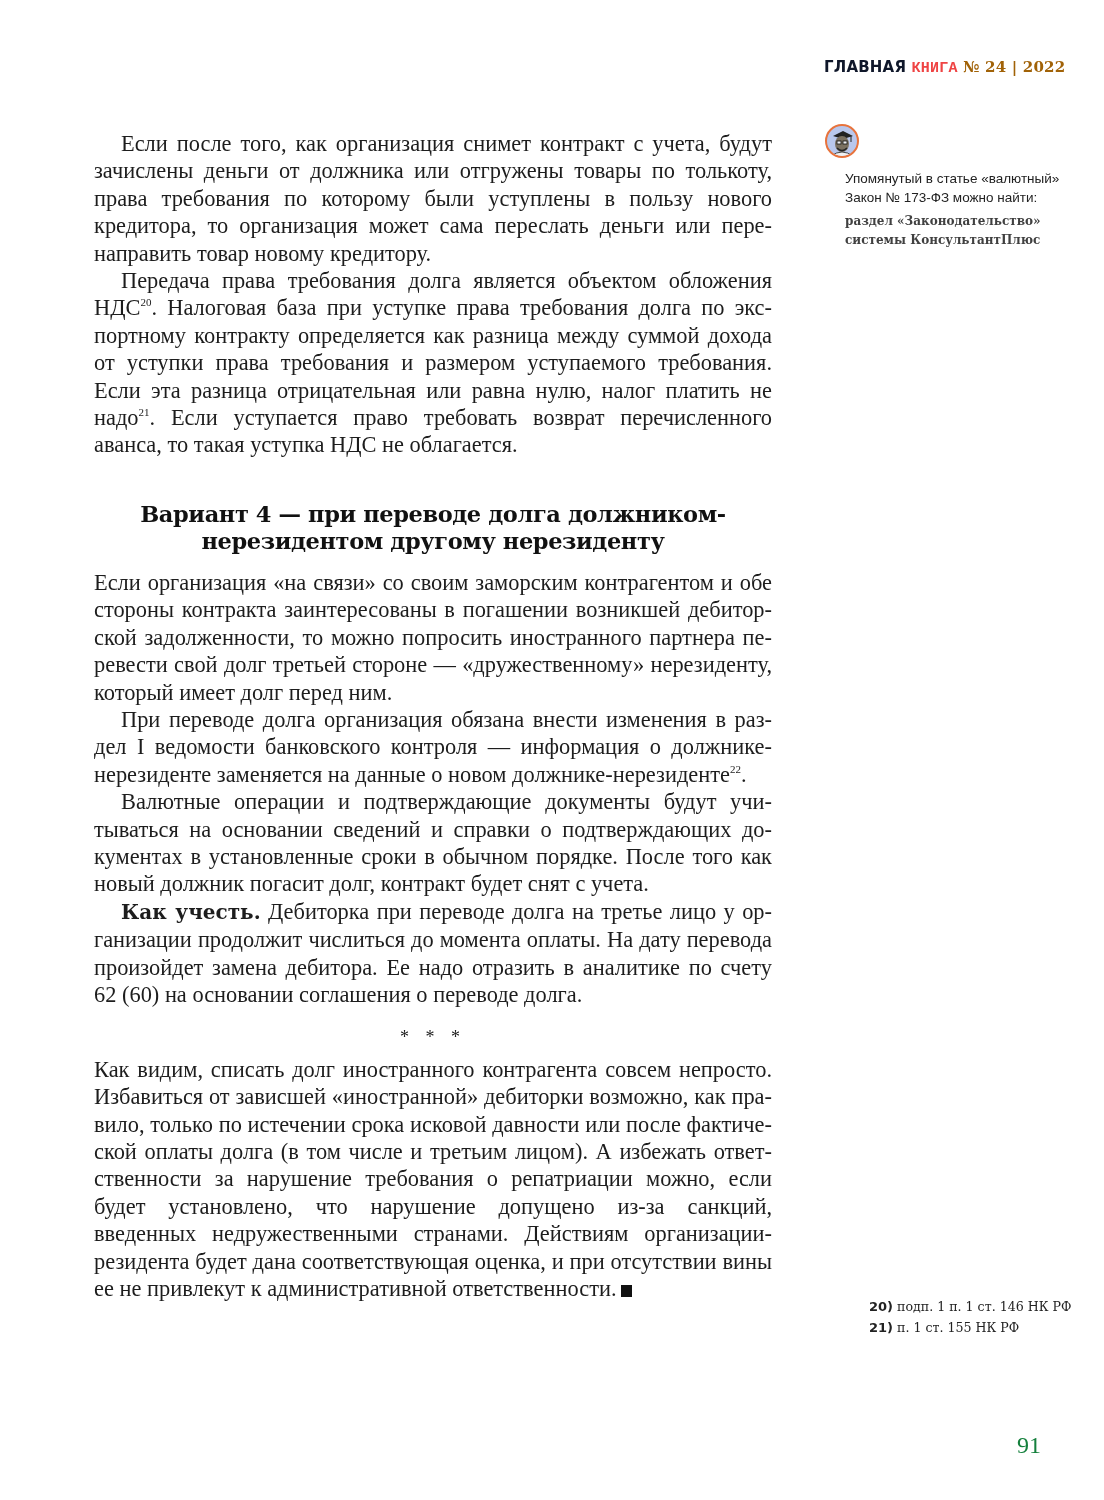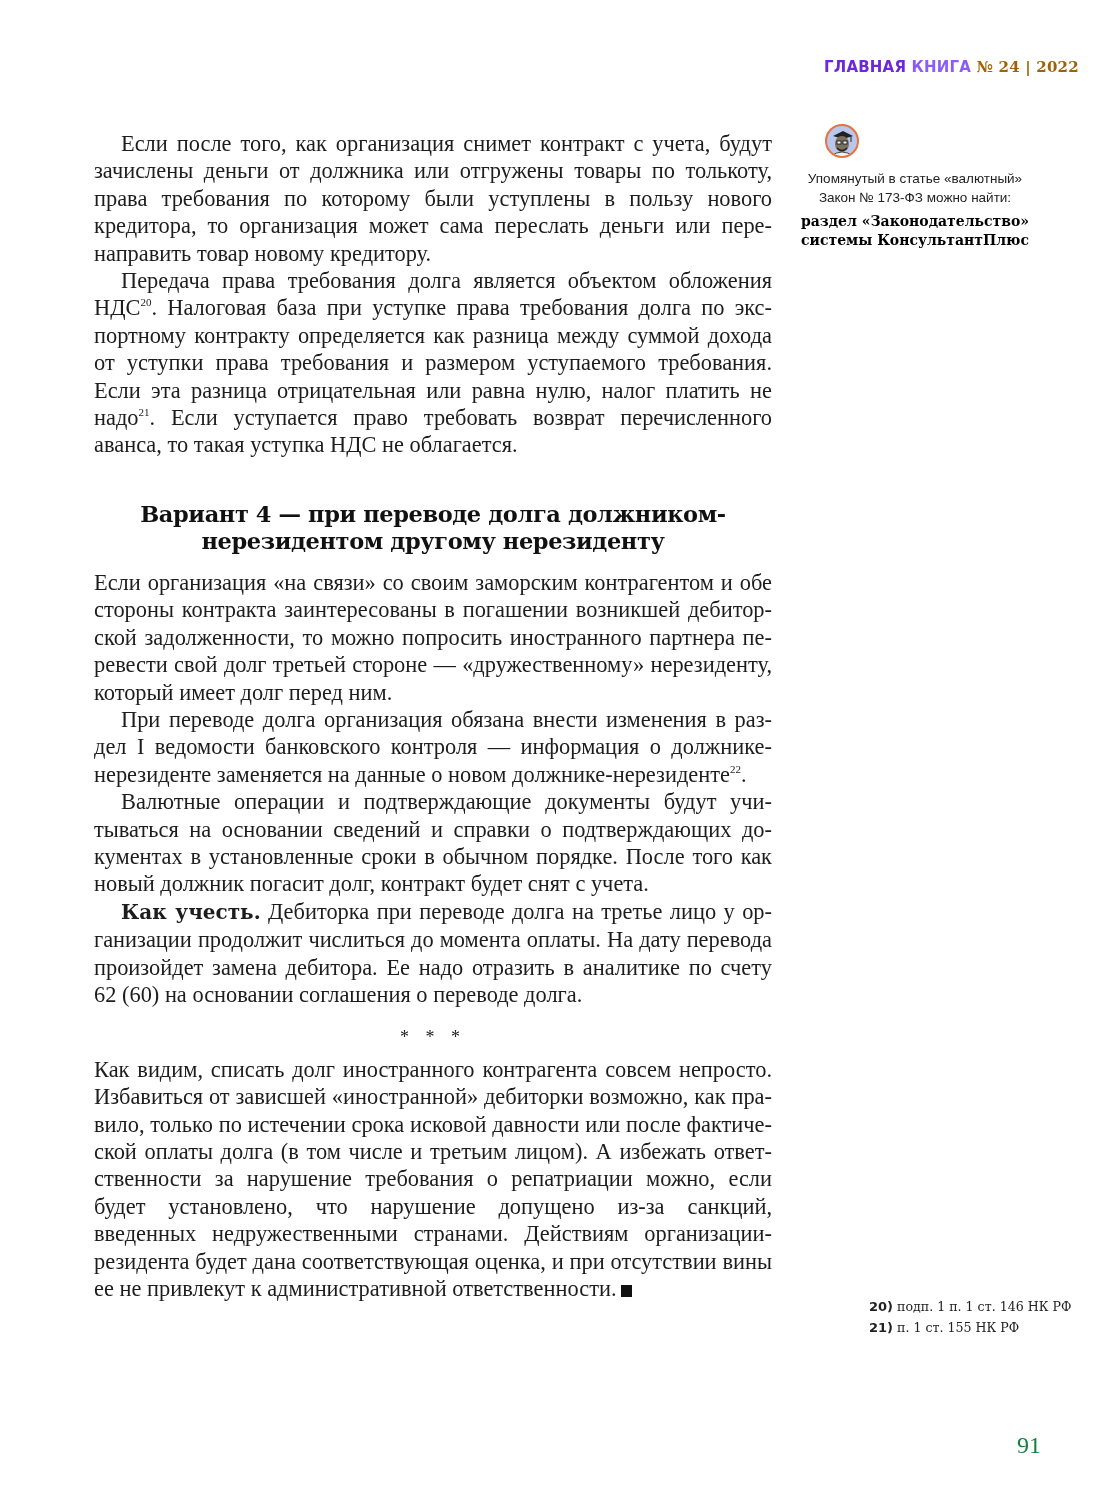--- a/index.html
+++ b/index.html
@@ -1,31 +1,31 @@
 <!DOCTYPE html>
 <html><head>
   <meta charset="utf-8">
   <style>
     html, body { margin: 0; padding: 0; background: #ffffff; }
     body { width: 1104px; height: 1500px; position: relative; overflow: hidden; color: #1a1a1a; }
     .header { position: absolute; left: 824px; top: 58px; font-family: "DejaVu Sans", sans-serif; font-weight: bold; font-size: 15px; letter-spacing: 0.2px; white-space: nowrap; }
-    .header .brand1 { color: #6d28d9; }
-    .header .brand2 { color: #8b5cf6; }
+    .header .brand1 { color: #0f172a; }
+    .header .brand2 { color: #ef4444; font-family: Liberation Mono, monospace; }
     .header .issue { color: #a16207; font-family: "DejaVu Serif", serif; font-weight: bold; }
 
     .main { position: absolute; left: 94px; top: 130px; width: 678px; font-family: "Liberation Serif", serif; font-size: 22.4px; line-height: 27.4px; color: #1d1d1d; }
     .main p { margin: 0; text-align: justify; text-align-last: left; hyphens: manual; }
     .main p.indent { text-indent: 27px; }
     .main b { font-family: "DejaVu Serif", serif; font-weight: bold; font-size: 20px; }
     .main sup { font-size: 11px; line-height: 0; vertical-align: 9px; }
     .h2 { font-family: "DejaVu Serif", serif; font-weight: bold; font-size: 22.5px; line-height: 27px; color: #111; margin: 42px 0 14px 0; letter-spacing: -0.4px; text-align: center; }
     .stars { text-align: center; margin: 16px 0 4px 0; font-size: 18px; letter-spacing: 6px; }
 
-    .side { position: absolute; left: 800px; width: 230px; font-family: "Liberation Sans", sans-serif; font-size: 13.5px; line-height: 18.5px; color: #222; text-align: center; }
-    .side .bold { font-family: "DejaVu Serif", serif; font-weight: bold; font-size: 14px; line-height: 19px; color: #000000; }
+    .side { position: absolute; left: 845px; width: 230px; font-family: "Liberation Sans", sans-serif; font-size: 13.5px; line-height: 18.5px; color: #222; }
+    .side .bold { font-family: "DejaVu Serif", serif; font-weight: bold; font-size: 12px; line-height: 19px; color: #404040; }
     .avatar { position: absolute; left: 825px; top: 124px; width: 34px; height: 34px; border-radius: 50%; background: #b9c7ec; border: 2px solid #e8733c; box-sizing: border-box; overflow: hidden; }
     .footnotes { position: absolute; left: 825px; top: 1296px; width: 230px; font-family: "DejaVu Serif", serif; font-size: 12.6px; line-height: 21px; color: #222; margin-left: 44px; }
     .footnotes .fn { margin: 0; }
     .footnotes .num { font-family: "DejaVu Sans", sans-serif; font-weight: bold; font-size: 13px; }
     .footnotes .fn.tight { line-height: 19px; }
     .pagenum { position: absolute; left: 1017px; top: 1432px; font-family: "Liberation Serif", serif; font-size: 24px; color: #15803d; }
     .endmark { display: inline-block; width: 11px; height: 12px; background: #111; margin-left: 4px; vertical-align: -1px; }
   </style>
 </head>
 <body>

